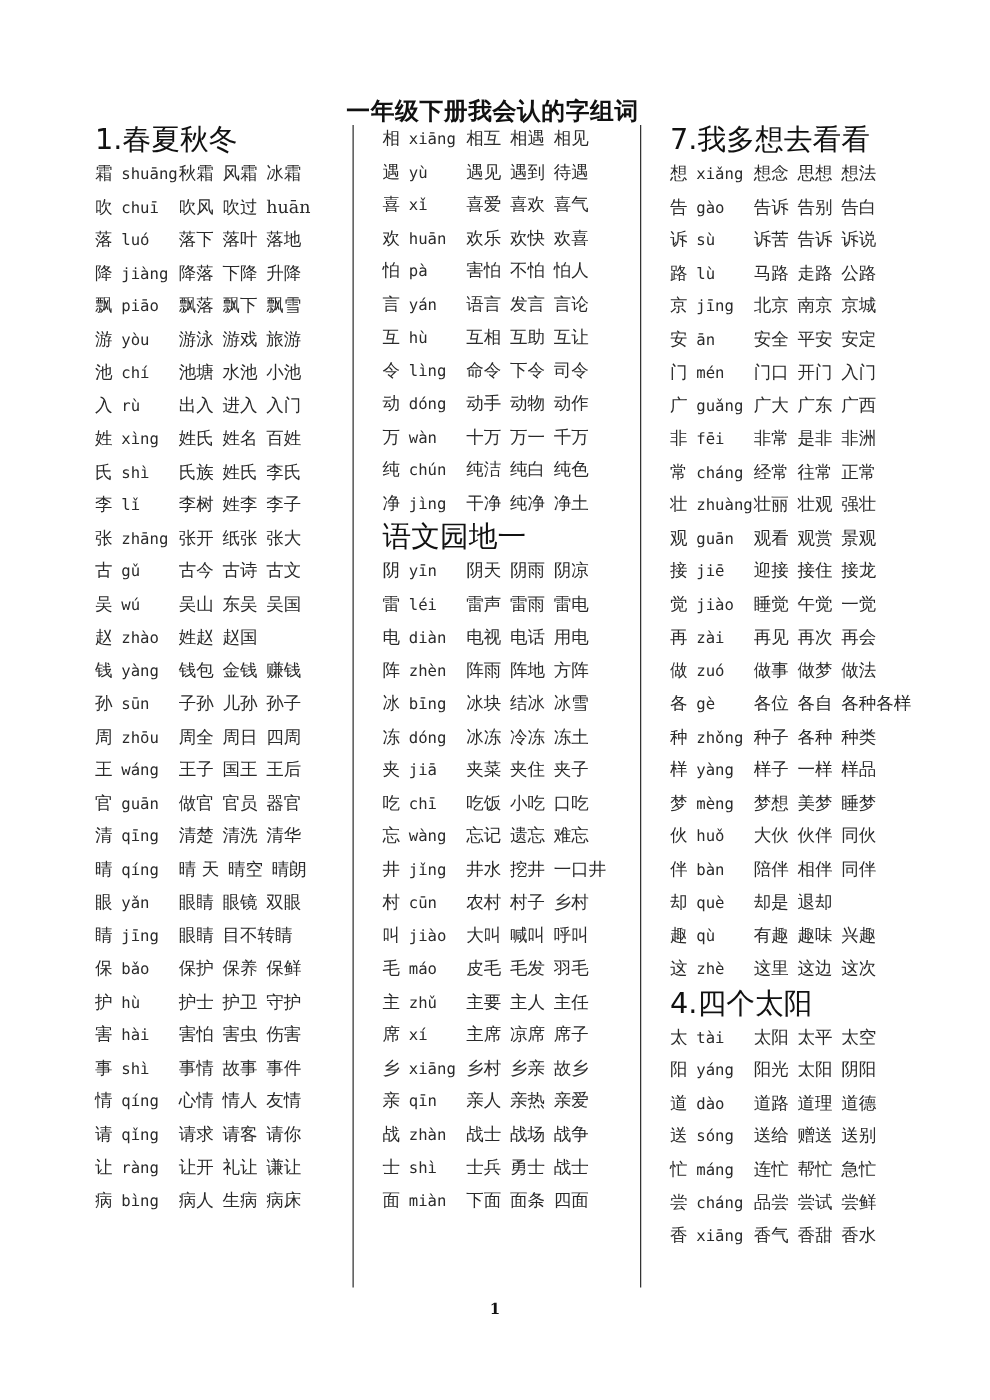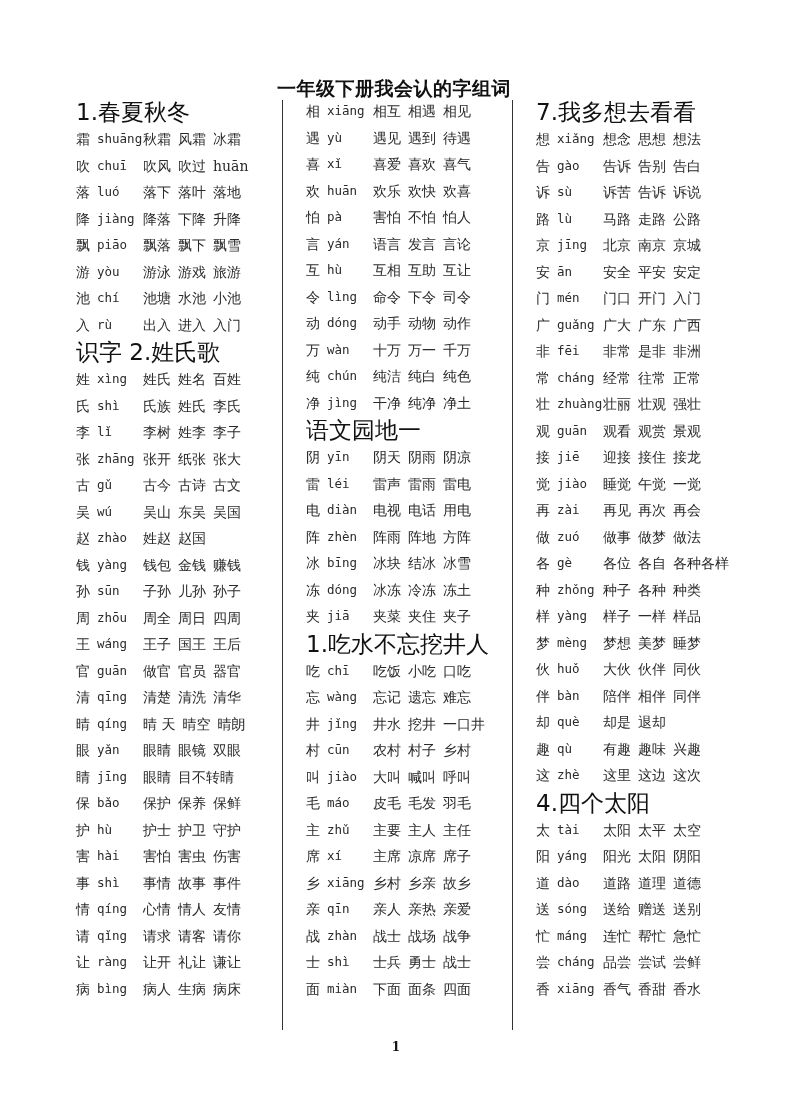--- a/index.html
+++ b/index.html
@@ -95,21 +95,20 @@
     </div>
     <div class="row">
       <span class="ch">入</span>
       <span class="py">rù</span>
       <span class="words">
         <span class="w">出入</span>
         <span class="w">进入</span>
         <span class="w">入门</span>
       </span>
     </div>
-    <div class="heading">识字 2.姓氏歌</div>
     <div class="row">
       <span class="ch">姓</span>
       <span class="py">xìng</span>
       <span class="words">
         <span class="w">姓氏</span>
         <span class="w">姓名</span>
         <span class="w">百姓</span>
       </span>
     </div>
     <div class="row">
@@ -484,21 +483,20 @@
     </div>
     <div class="row">
       <span class="ch">夹</span>
       <span class="py">jiā</span>
       <span class="words">
         <span class="w">夹菜</span>
         <span class="w">夹住</span>
         <span class="w">夹子</span>
       </span>
     </div>
-    <div class="heading">1.吃水不忘挖井人</div>
     <div class="row">
       <span class="ch">吃</span>
       <span class="py">chī</span>
       <span class="words">
         <span class="w">吃饭</span>
         <span class="w">小吃</span>
         <span class="w">口吃</span>
       </span>
     </div>
     <div class="row">

